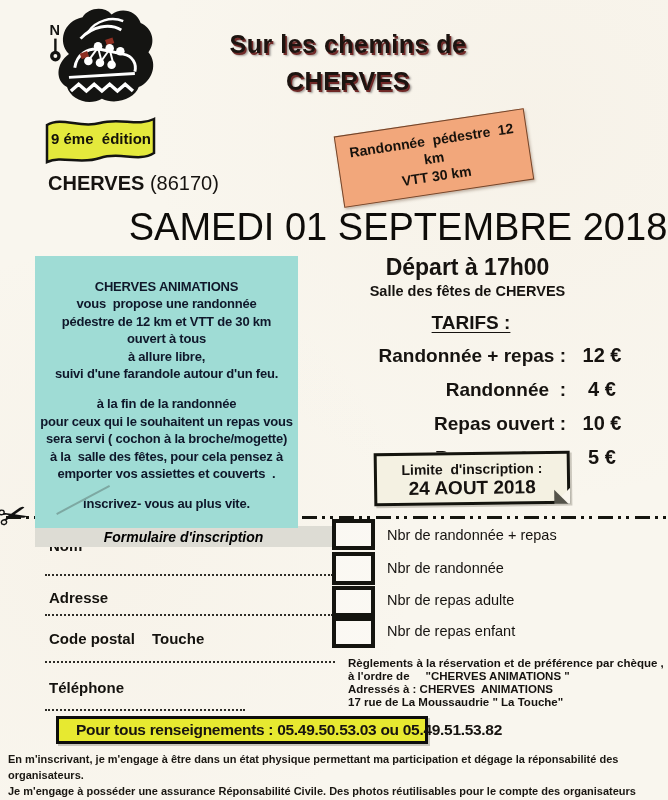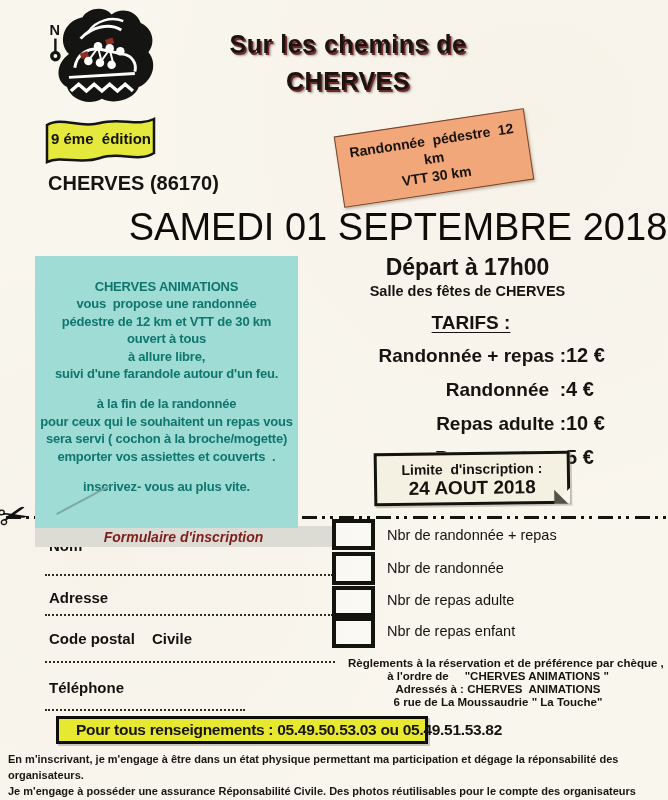--- a/index.html
+++ b/index.html
@@ -22,21 +22,21 @@
     text-shadow:1.5px 1.5px 0 rgba(104,26,24,.9), 3px 3px 2px rgba(95,90,88,.55);
   }
   .main-title .l2 { margin-top:8px; }
 
   .edition-badge { position:absolute; left:42px; top:112px; width:118px; height:58px; }
   .edition-badge svg { position:absolute; left:0; top:0; }
   .edition-badge .txt { position:absolute; left:0; top:18px; width:118px; text-align:center; font-weight:bold; font-size:15px; color:#141208; }
 
   .location { position:absolute; left:48px; top:172px; font-size:20px; }
   .location .name { font-weight:bold; }
-  .location .postal { font-weight:bold;text-align:center; }
+  .location .postal { font-weight:normal;text-align:center; }
 
   .activity-badge {
     position:absolute; left:338px; top:122px; width:192px;
     background:#f2a77b; border:1.5px solid #70452c;
     transform:rotate(-8.5deg);
     text-align:center; font-weight:bold; font-size:14px; line-height:18px;
     padding:8px 4px; color:#17120c;
     box-shadow:1px 2px 3px rgba(90,60,40,.35);
   }
 
@@ -44,52 +44,52 @@
     font-size:38px; font-weight:normal; color:#0e0c09; letter-spacing:0; }
 
   
   .depart { position:absolute; left:340px; top:254px; width:255px; text-align:center; font-size:23px; font-weight:bold; }
   .venue  { position:absolute; left:340px; top:283px; width:255px; text-align:center; font-size:14.5px; font-weight:bold; }
   .tarifs-heading { position:absolute; left:340px; top:312px; width:262px; text-align:center;
     font-size:19px; font-weight:bold; text-decoration:underline; text-underline-offset:3px; }
   .tarifs { position:absolute; left:350px; top:344px; width:288px; }
   .tarif-row { display:flex; align-items:baseline; margin-bottom:11px; font-weight:bold; }
   .tarif-label { flex:1; text-align:right; font-size:19px; }
-  .tarif-price { width:72px; text-align:left; font-size:20px; }
+  .tarif-price { width:72px; text-align:center; font-size:20px; }
 
   .deadline { position:absolute; left:374px; top:452px; width:196px; height:53px;
     background:#f4f1e2; border:3px solid #14140e; transform:rotate(-0.8deg);
     text-align:center; padding-top:6px; box-shadow:2px 2px 0 rgba(120,115,100,.35); }
   .deadline-label { display:block; font-size:14px; font-weight:bold; }
   .deadline-date  { display:block; font-size:19px; font-weight:bold; }
   .fold-cut  { position:absolute; right:-3px; bottom:-3px; width:0; height:0;
     border-style:solid; border-width:0 0 16px 16px; border-color:transparent transparent #f9f6ee transparent; }
   .fold-curl { position:absolute; right:-1px; bottom:-3px; width:0; height:0;
     border-style:solid; border-width:14px 0 0 14px; border-color:transparent transparent transparent #54534a; }
 
   
   .desc { position:absolute; left:35px; top:256px; width:263px; height:272px;
     background:#9fdcd5; z-index:2; text-align:center; font-weight:bold;
     font-size:13px; letter-spacing:-0.2px; line-height:17.4px;
-    padding-top:22px; color:#0f766e; }
+    padding-top:22px; color:#0f172a; }
   .desc .block { display:block; margin-bottom:13px; }
   .desc span { display:block; }
   .pencil-mark { position:absolute; left:18px; bottom:28px; width:60px; height:1.5px;
     background:#7da8a2; transform:rotate(-28deg); }
 
   
   .cut-line { position:absolute; left:6px; right:0; top:516px; height:3px; z-index:1;
     background:repeating-linear-gradient(90deg,#15150f 0 15px, transparent 15px 20px,
       #15150f 20px 23px, transparent 23px 28px, #15150f 28px 31px, transparent 31px 37px); }
   .scissors { position:absolute; left:-2px; top:495px; font-size:36px; z-index:3;
     transform:rotate(-14deg); color:#111; }
 
   .form-band { position:absolute; left:35px; top:526px; width:297px; height:21px;
     background:#dddcd4; z-index:1; text-align:center; }
-  .form-band .txt { font-style:italic; font-weight:bold; font-size:14px; color:#7f1d1d; line-height:22px; }
+  .form-band .txt { font-style:italic; font-weight:bold; font-size:14px; color:#000000; line-height:22px; }
 
   
   .f-label { position:absolute; font-weight:bold; font-size:15px; color:#14120e; }
   .lbl-nom { left:49px; top:537px; }
   .lbl-adresse { left:49px; top:589px; }
   .lbl-cp { left:49px; top:630px; }
   .lbl-ville { left:152px; top:630px; }
   .lbl-tel { left:49px; top:679px; }
   .dotline { position:absolute; height:0; border-bottom:2.5px dotted #2d2c27; }
   .dl1 { left:45px; top:574px; width:288px; }
@@ -98,21 +98,21 @@
   .dl4 { left:45px; top:709px; width:200px; }
 
   
   .cbx { position:absolute; left:332px; width:43px; height:31px;
     border:4px solid #14140f; background:rgba(255,255,255,.35); }
   .cbx1 { top:519px; } .cbx2 { top:552px; height:33px; } .cbx3 { top:586px; } .cbx4 { top:617px; }
   .cbx-label { position:absolute; left:387px; font-weight:normal; font-size:14.5px; }
   .cl1 { top:527px; } .cl2 { top:560px; } .cl3 { top:592px; } .cl4 { top:623px; }
 
   
-  .payment { position:absolute; left:348px; top:657px; width:300px; text-align:center;
+  .payment { position:absolute; left:348px; top:657px; width:300px; 
     font-weight:bold; font-size:11.5px; line-height:13px; white-space:nowrap; }
   .payment span { display:block; }
 
   .contact-banner { position:absolute; left:56px; top:716px; width:372px; height:28px;
     background:#e7e930; border:3px solid #0d0d0b; text-align:center;
     font-weight:bold; font-size:15.5px; letter-spacing:-0.3px; line-height:22px; white-space:nowrap;
     box-shadow:2px 2px 0 rgba(60,60,40,.25);padding-left:17px; }
 
   .legal { position:absolute; left:8px; top:751px; width:656px;
     font-weight:bold; font-size:11px; line-height:16px; color:#1a1712; }
@@ -180,21 +180,21 @@
   <div class="tarifs">
     <div class="tarif-row">
       <span class="tarif-label">Randonnée + repas :</span>
       <span class="tarif-price">12 €</span>
     </div>
     <div class="tarif-row">
       <span class="tarif-label">Randonnée&nbsp; :</span>
       <span class="tarif-price">4 €</span>
     </div>
     <div class="tarif-row">
-      <span class="tarif-label">Repas adulte :</span>
+      <span class="tarif-label">Repas ouvert :</span>
       <span class="tarif-price">10 €</span>
     </div>
     <div class="tarif-row">
       <span class="tarif-label">Repas enfant :</span>
       <span class="tarif-price">5 €</span>
     </div>
   </div>
 
   <div class="deadline">
     <span class="deadline-label">Limite&nbsp; d'inscription :</span>
@@ -209,59 +209,60 @@
       <span>vous&nbsp; propose une randonnée</span>
       <span>pédestre de 12 km et VTT de 30 km</span>
       <span>ouvert à tous</span>
       <span>à allure libre,</span>
       <span>suivi d'une farandole autour d'un feu.</span>
     </span>
     <span class="block">
       <span>à la fin de la randonnée</span>
       <span>pour ceux qui le souhaitent un repas vous</span>
       <span>sera servi ( cochon à la broche/mogette)</span>
+      <span>à la&nbsp; salle des fêtes, pour cela pensez à</span>
       <span>emporter vos assiettes et couverts&nbsp; .</span>
     </span>
     <span class="block">
       <span>inscrivez- vous au plus vite.</span>
     </span>
     <span class="pencil-mark"></span>
   </div>
 
   <div class="cut-line"></div>
   <div class="scissors">✂</div>
 
   <div class="form-band">
     <span class="txt">Formulaire d'inscription</span>
   </div>
 
   <div class="f-label lbl-nom">Nom</div>
   <div class="dotline dl1"></div>
   <div class="f-label lbl-adresse">Adresse</div>
   <div class="dotline dl2"></div>
   <div class="f-label lbl-cp">Code postal</div>
-  <div class="f-label lbl-ville">Civile</div>
+  <div class="f-label lbl-ville">Touche</div>
   <div class="dotline dl3"></div>
   <div class="f-label lbl-tel">Téléphone</div>
   <div class="dotline dl4"></div>
 
   <div class="cbx cbx1"></div>
   <div class="cbx-label cl1">Nbr de randonnée + repas</div>
   <div class="cbx cbx2"></div>
   <div class="cbx-label cl2">Nbr de randonnée</div>
   <div class="cbx cbx3"></div>
   <div class="cbx-label cl3">Nbr de repas adulte</div>
   <div class="cbx cbx4"></div>
   <div class="cbx-label cl4">Nbr de repas enfant</div>
 
   <div class="payment">
     <span>Règlements à la réservation et de préférence par chèque ,</span>
     <span>à l'ordre de &nbsp;&nbsp;&nbsp;&nbsp;"CHERVES ANIMATIONS "</span>
     <span>Adressés à : CHERVES&nbsp; ANIMATIONS</span>
-    <span>6 rue de La Moussaudrie " La Touche"</span>
+    <span>17 rue de La Moussaudrie " La Touche"</span>
   </div>
 
   <div class="contact-banner">Pour tous renseignements : 05.49.50.53.03 ou 05.49.51.53.82</div>
 
   <div class="legal">
     <span>En m'inscrivant, je m'engage à être dans un état physique permettant ma participation et dégage la réponsabilité des organisateurs.</span>
     <span>Je m'engage à posséder une assurance Réponsabilité Civile. Des photos réutilisables pour le compte des organisateurs</span>
     <span>pourront être prises lors de la manifestation.</span>
   </div>
 

